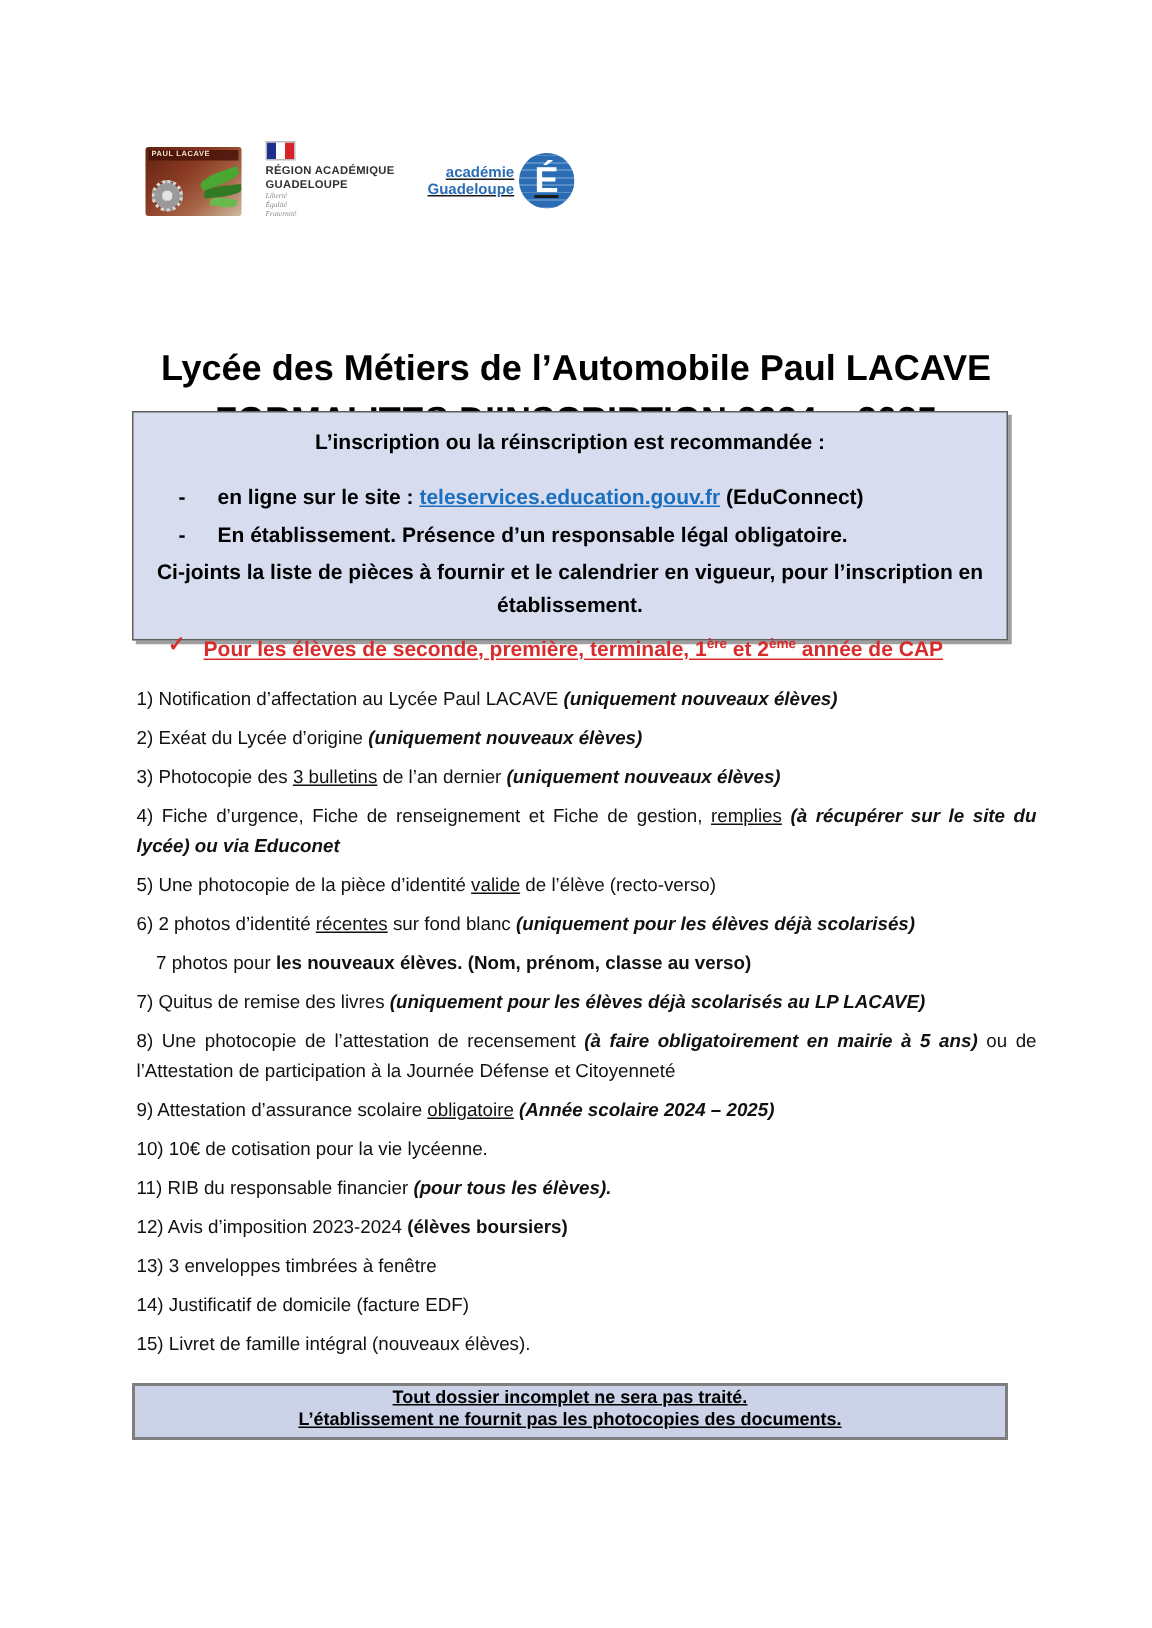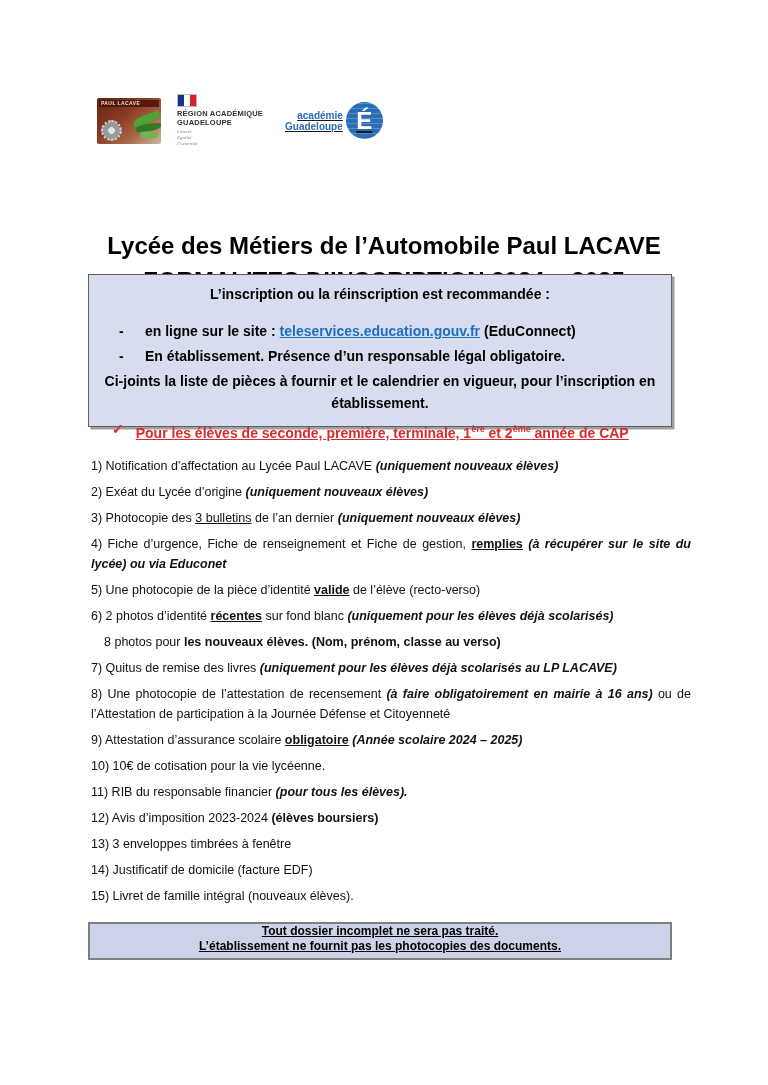--- a/index.html
+++ b/index.html
@@ -49,21 +49,21 @@
   .section-text { text-decoration:underline; }
   
   .items { position:absolute; top:456px; left:91px; width:600px; font-size:12.5px; color:#111; }
   .item { line-height:20px; margin-bottom:6px; text-align:justify; }
   .item.indent { padding-left:13px; text-align:left; }
   
   .seg-n {}
   .seg-b { font-weight:bold; }
   .seg-bi { font-weight:bold; font-style:italic; }
   .seg-u { text-decoration:underline; }
-  .seg-bu { font-weight:bold; text-decoration:underline; }
+  .seg-bu { font-weight:normal; text-decoration:underline; }
   .seg-link { font-weight:bold; color:var(--link_blue,#1b6fc0); text-decoration:underline; cursor:pointer; }
   .seg-sup { vertical-align:super; font-size:9px; }
   
   .footer-box { position:absolute; top:922px; left:88px; width:584px;
     background:var(--footer_box_fill,#ccd3e8); border:2px solid #7f7f7f;
     text-align:center; padding:0 0 4px; }
   .fb-line { font-size:12px; font-weight:bold; line-height:15px; color:#000; text-decoration:underline; }
 </style>
 </head>
 <body>
@@ -120,23 +120,23 @@
   <span class="section-text"><span class="seg-n">Pour les élèves de seconde, première, terminale, 1</span><span class="seg-sup">ère</span><span class="seg-n"> et 2</span><span class="seg-sup">ème</span><span class="seg-n"> année de CAP</span></span>
 </div>
 
 <div class="items">
     <p class="item"><span class="seg-n">1) Notification d’affectation au Lycée Paul LACAVE </span><span class="seg-bi">(uniquement nouveaux élèves)</span></p>
     <p class="item"><span class="seg-n">2) Exéat du Lycée d’origine </span><span class="seg-bi">(uniquement nouveaux élèves)</span></p>
     <p class="item"><span class="seg-n">3) Photocopie des </span><span class="seg-u">3 bulletins</span><span class="seg-n"> de l’an dernier </span><span class="seg-bi">(uniquement nouveaux élèves)</span></p>
     <p class="item"><span class="seg-n">4) Fiche d’urgence, Fiche de renseignement et Fiche de gestion, </span><span class="seg-bu">remplies</span><span class="seg-n"> </span><span class="seg-bi">(à récupérer sur le site du lycée) ou via Educonet</span></p>
     <p class="item"><span class="seg-n">5) Une photocopie de la pièce d’identité </span><span class="seg-bu">valide</span><span class="seg-n"> de l’élève (recto-verso)</span></p>
     <p class="item"><span class="seg-n">6) 2 photos d’identité </span><span class="seg-bu">récentes</span><span class="seg-n"> sur fond blanc </span><span class="seg-bi">(uniquement pour les élèves déjà scolarisés)</span></p>
-    <p class="item indent"><span class="seg-n">8 photos pour </span><span class="seg-b">les nouveaux élèves.</span><span class="seg-n"> </span><span class="seg-b">(Nom, prénom, classe au verso)</span></p>
+    <p class="item indent"><span class="seg-n">7 photos pour </span><span class="seg-b">les nouveaux élèves.</span><span class="seg-n"> </span><span class="seg-b">(Nom, prénom, classe au verso)</span></p>
     <p class="item"><span class="seg-n">7) Quitus de remise des livres </span><span class="seg-bi">(uniquement pour les élèves déjà scolarisés au LP LACAVE)</span></p>
-    <p class="item"><span class="seg-n">8) Une photocopie de l’attestation de recensement </span><span class="seg-bi">(à faire obligatoirement en mairie à 16 ans)</span><span class="seg-n"> ou de l’Attestation de participation à la Journée Défense et Citoyenneté</span></p>
+    <p class="item"><span class="seg-n">8) Une photocopie de l’attestation de recensement </span><span class="seg-bi">(à faire obligatoirement en mairie à 5 ans)</span><span class="seg-n"> ou de l’Attestation de participation à la Journée Défense et Citoyenneté</span></p>
     <p class="item"><span class="seg-n">9) Attestation d’assurance scolaire </span><span class="seg-bu">obligatoire</span><span class="seg-n"> </span><span class="seg-bi">(Année scolaire 2024 – 2025)</span></p>
     <p class="item"><span class="seg-n">10) 10€ de cotisation pour la vie lycéenne.</span></p>
     <p class="item"><span class="seg-n">11) RIB du responsable financier </span><span class="seg-bi">(pour tous les élèves).</span></p>
     <p class="item"><span class="seg-n">12) Avis d’imposition 2023-2024 </span><span class="seg-b">(élèves boursiers)</span></p>
     <p class="item"><span class="seg-n">13) 3 enveloppes timbrées à fenêtre</span></p>
     <p class="item"><span class="seg-n">14) Justificatif de domicile (facture EDF)</span></p>
     <p class="item"><span class="seg-n">15) Livret de famille intégral (nouveaux élèves).</span></p>
   </div>
 
 <div class="footer-box">

